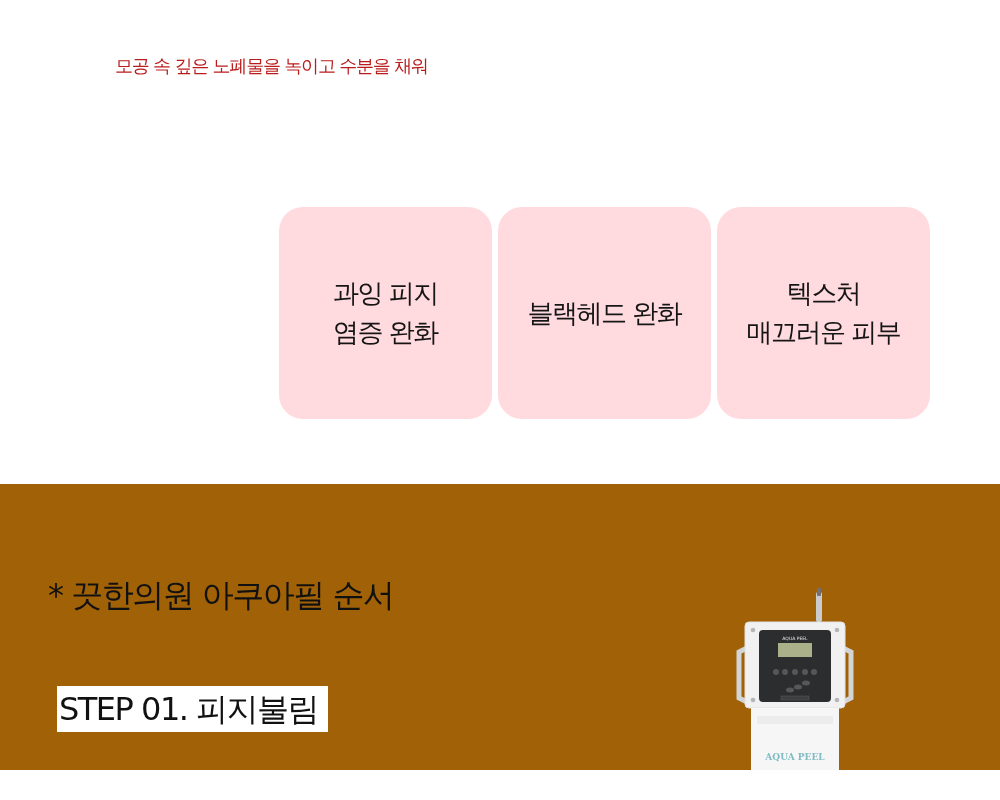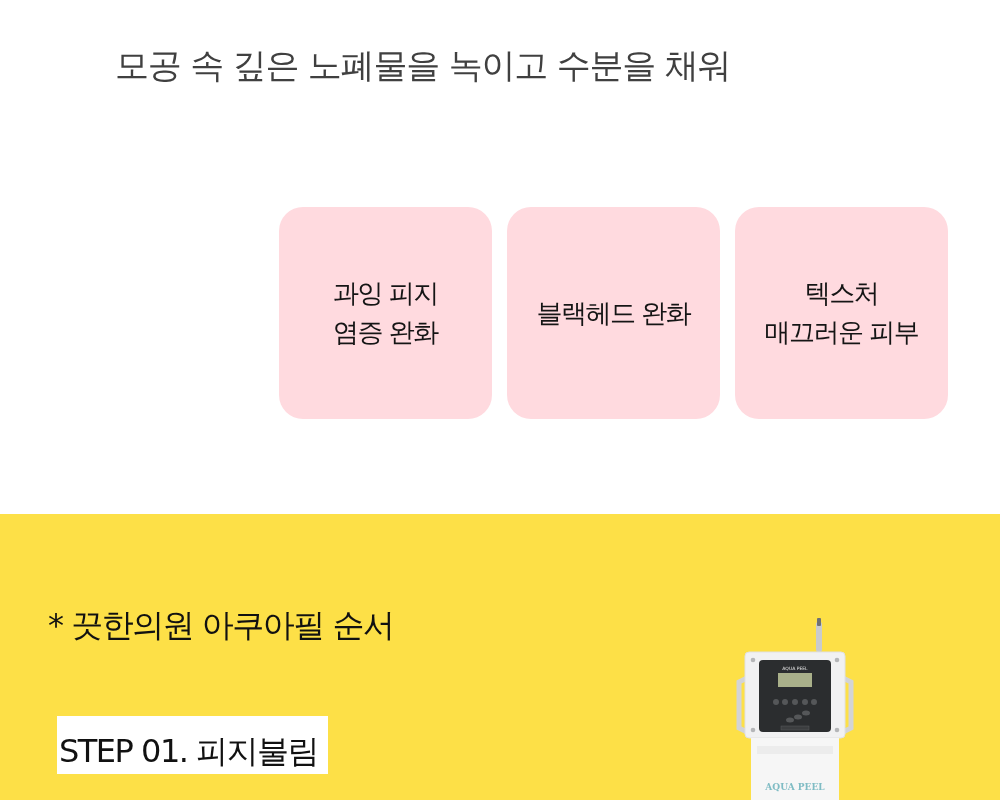--- a/index.html
+++ b/index.html
@@ -3,42 +3,42 @@
   <meta charset="utf-8">
   <style>
     html, body { margin: 0; padding: 0; }
     body {
       width: 1000px; height: 800px; overflow: hidden; background: #ffffff;
       font-family: "DejaVu Sans", "Liberation Sans", sans-serif; color: #111;
       position: relative;
     }
     .intro {
       position: absolute; left: 115px; top: 46px;
-      font-size: 34px; line-height: 39px; letter-spacing: -1.2px; color: #404040;
+      font-size: 18px; line-height: 39px; letter-spacing: -1.2px; color: #b91c1c;
     }
     .intro div { white-space: nowrap; }
-    .cards { position: absolute; top: 207px; left: 279px; display: flex; gap: 15px; }
+    .cards { position: absolute; top: 207px; left: 279px; display: flex; gap: 6px; }
     .card {
       width: 213px; height: 212px; background: #ffdadf; border-radius: 24px;
       display: flex; align-items: center; justify-content: center; text-align: center;
       font-size: 26px; line-height: 39px; letter-spacing: -1.5px; color: #151515;
     }
     .card-text div { white-space: nowrap; }
     .process {
-      position: absolute; left: 0; top: 514px; width: 1000px; height: 286px;
-      background: #fde047;
+      position: absolute; left: 0; top: 484px; width: 1000px; height: 286px;
+      background: #a16207;
       text-decoration: underline;
     }
     .proc-title {
       position: absolute; left: 48px; top: 90px;
       font-size: 32px; letter-spacing: -1.5px; color: #111; white-space: nowrap;
     }
     .step-label {
       position: absolute; left: 57px; top: 202px; background: #ffffff;
-      padding: 16px 10px 4px 2px; font-size: 32px; letter-spacing: -1.5px; color: #111;
+      padding: 4px 10px 4px 2px; font-size: 32px; letter-spacing: -1.5px; color: #111;
       white-space: nowrap; line-height: 38px;
     }
     .device { position: absolute; left: 735px; top: 104px; width: 120px; height: 182px; }
   </style>
 </head>
 <body>
 
 <div class="intro">
   <div>모공 속 깊은 노폐물을 녹이고 수분을 채워</div>
 </div>

